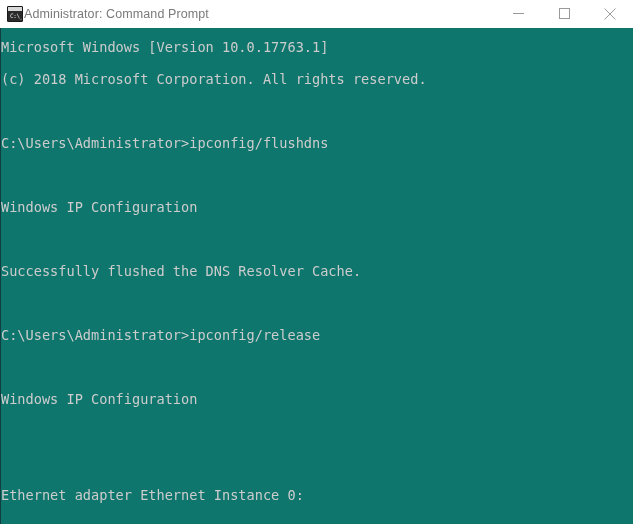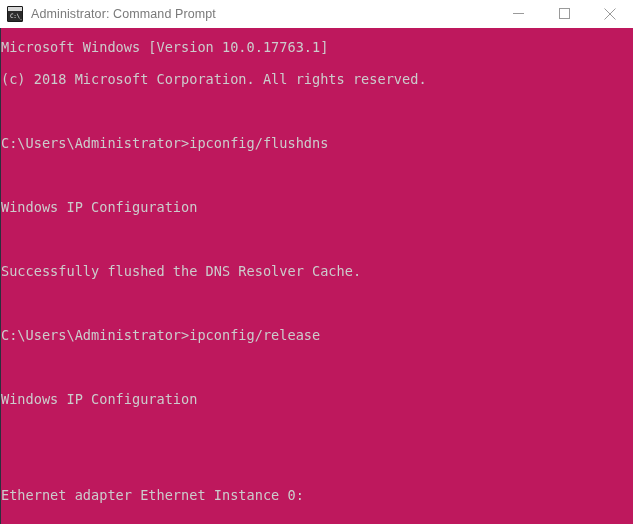--- a/index.html
+++ b/index.html
@@ -69,21 +69,21 @@
     line-height: 7px;
     color: #e8e8e8;
     letter-spacing: -0.3px;
     white-space: nowrap;
   }
 
   #window-title {
     font-family: "Liberation Sans", sans-serif;
     font-size: 12.5px;
     color: #7a7a7a;
-    margin-left: 8px;
+    margin-left: 1px;
     white-space: nowrap;
     letter-spacing: 0.1px;
   }
 
   #window-controls {
     display: flex;
     align-items: stretch;
     height: 27px;
     flex: 0 0 auto;
   }
@@ -93,21 +93,21 @@
     display: flex;
     align-items: center;
     justify-content: center;
     position: relative;
   }
   .win-btn svg { display: block; }
 
   
   #console {
     flex: 1 1 auto;
-    background: #be185d;
+    background: #0f766e;
     position: relative;
     overflow: hidden;
     padding-top: 3px;
     box-sizing: border-box;
   }
 
   
   #left-edge {
     position: absolute;
     left: 0;

